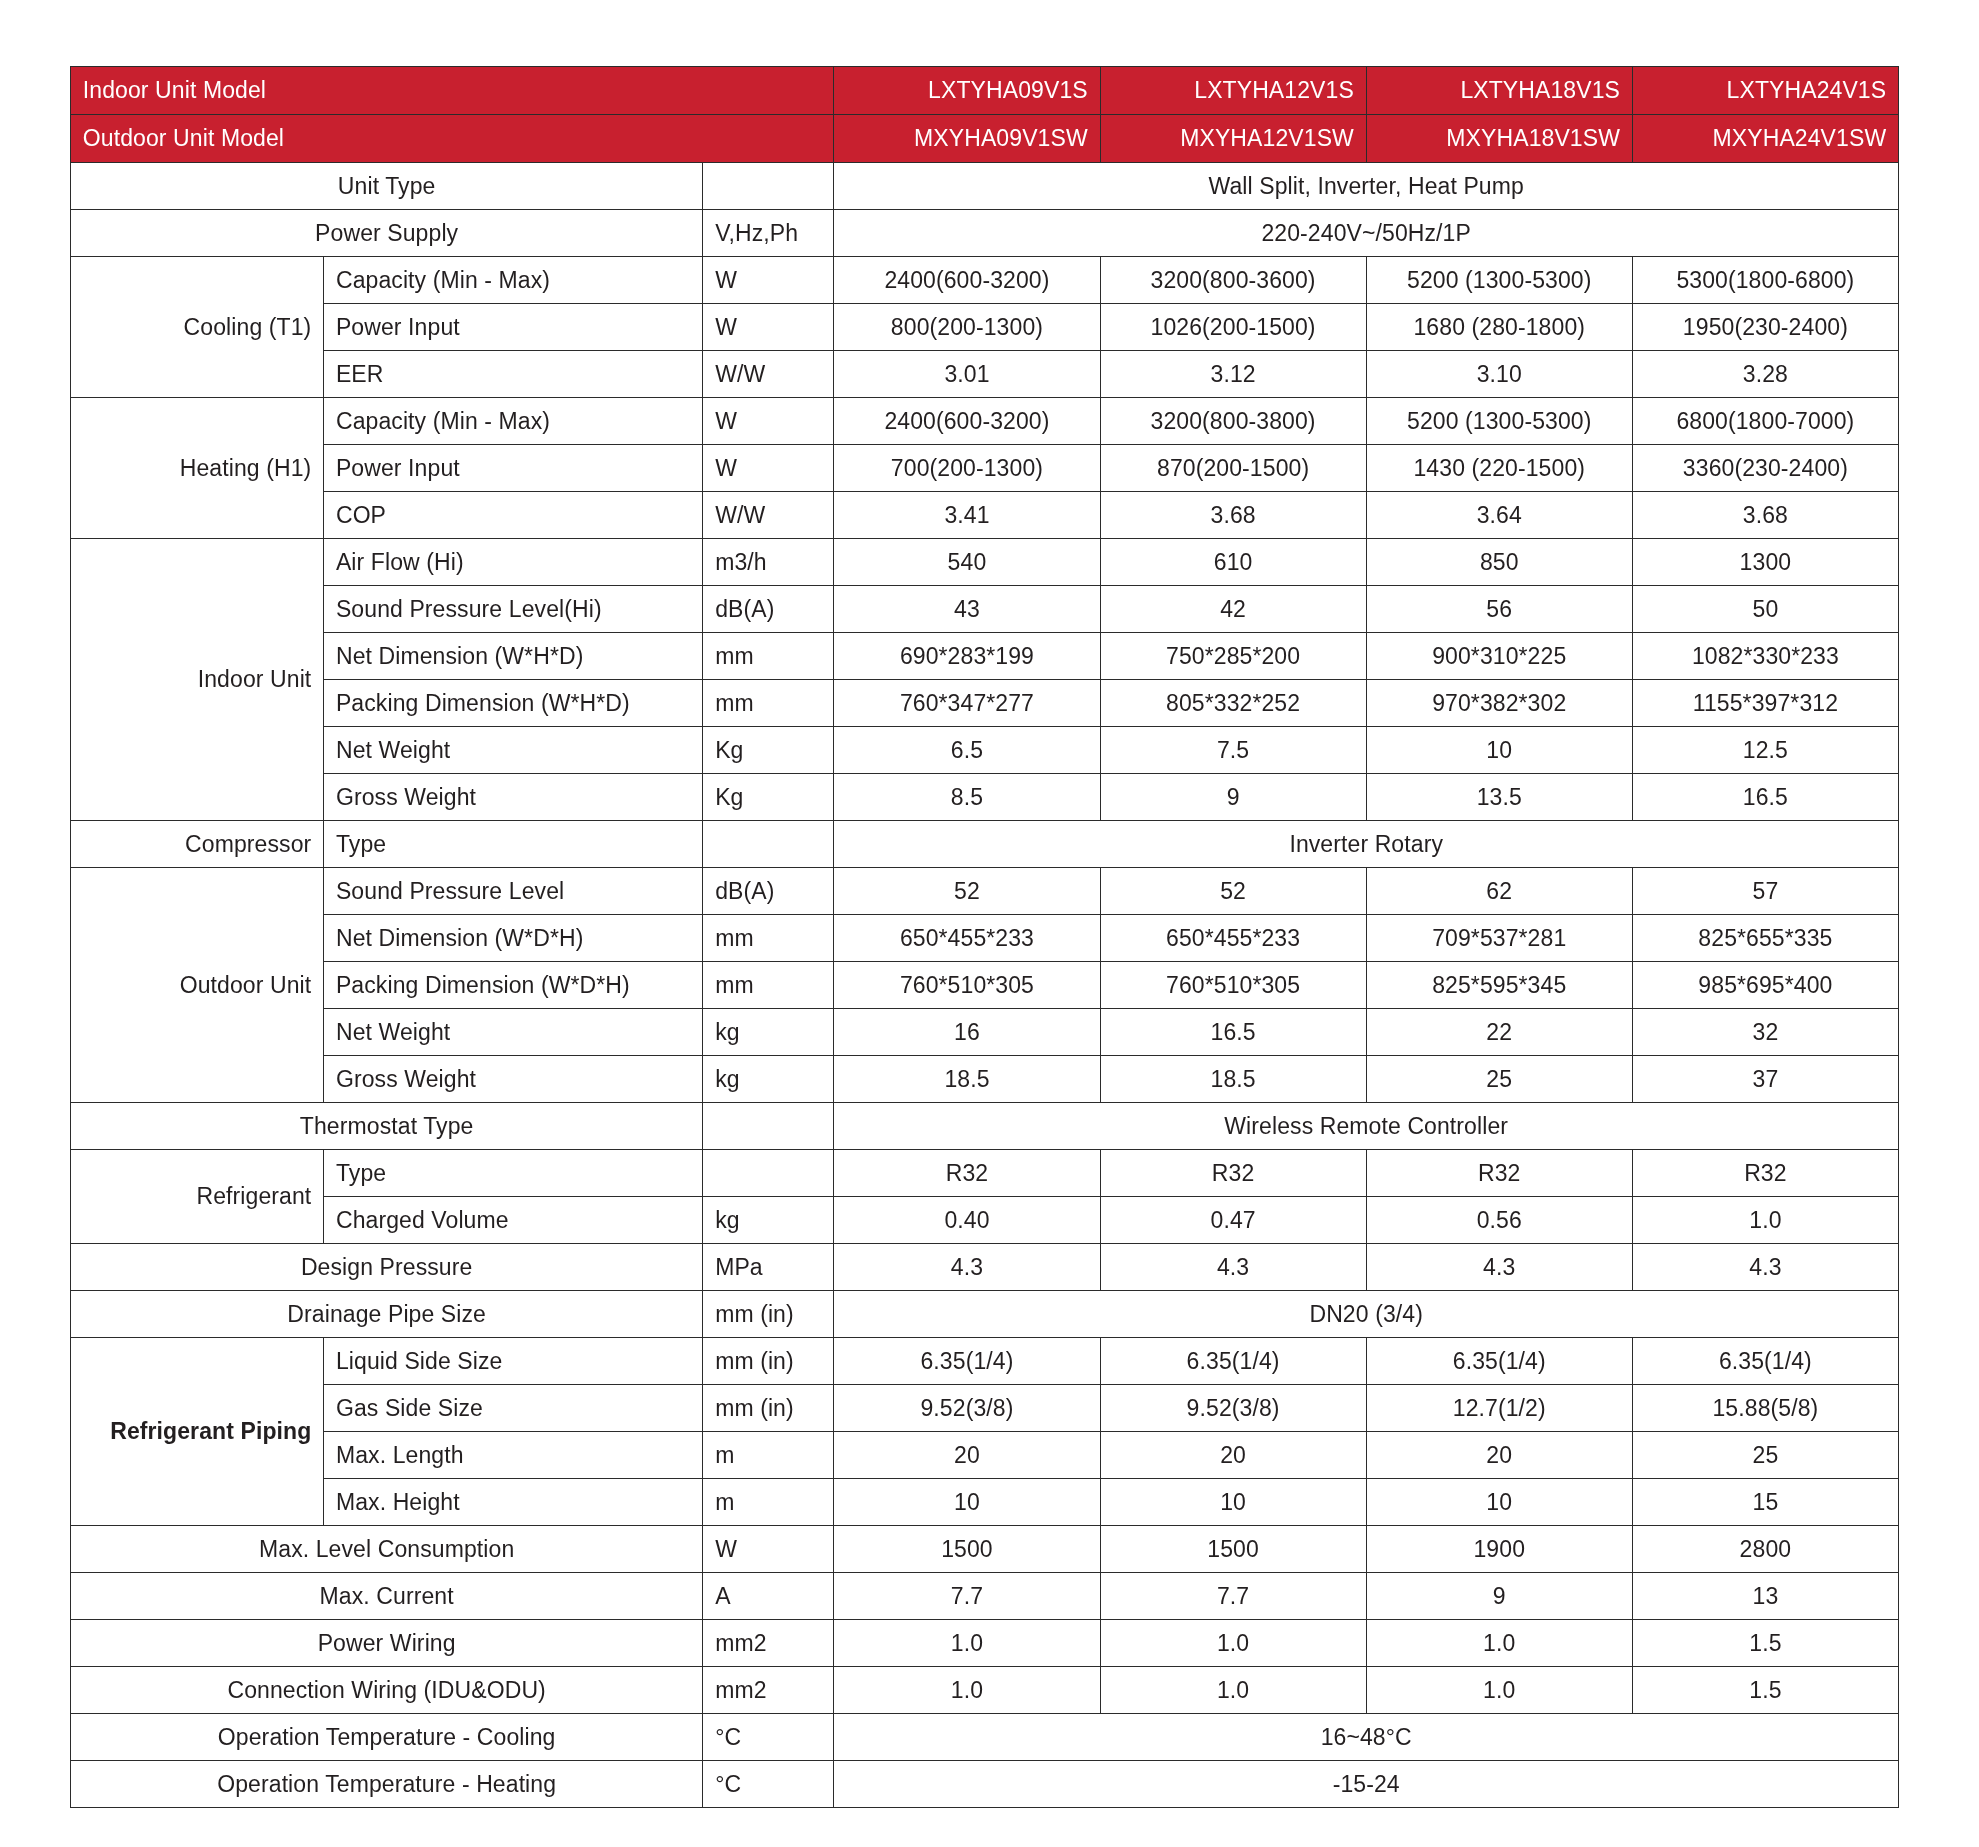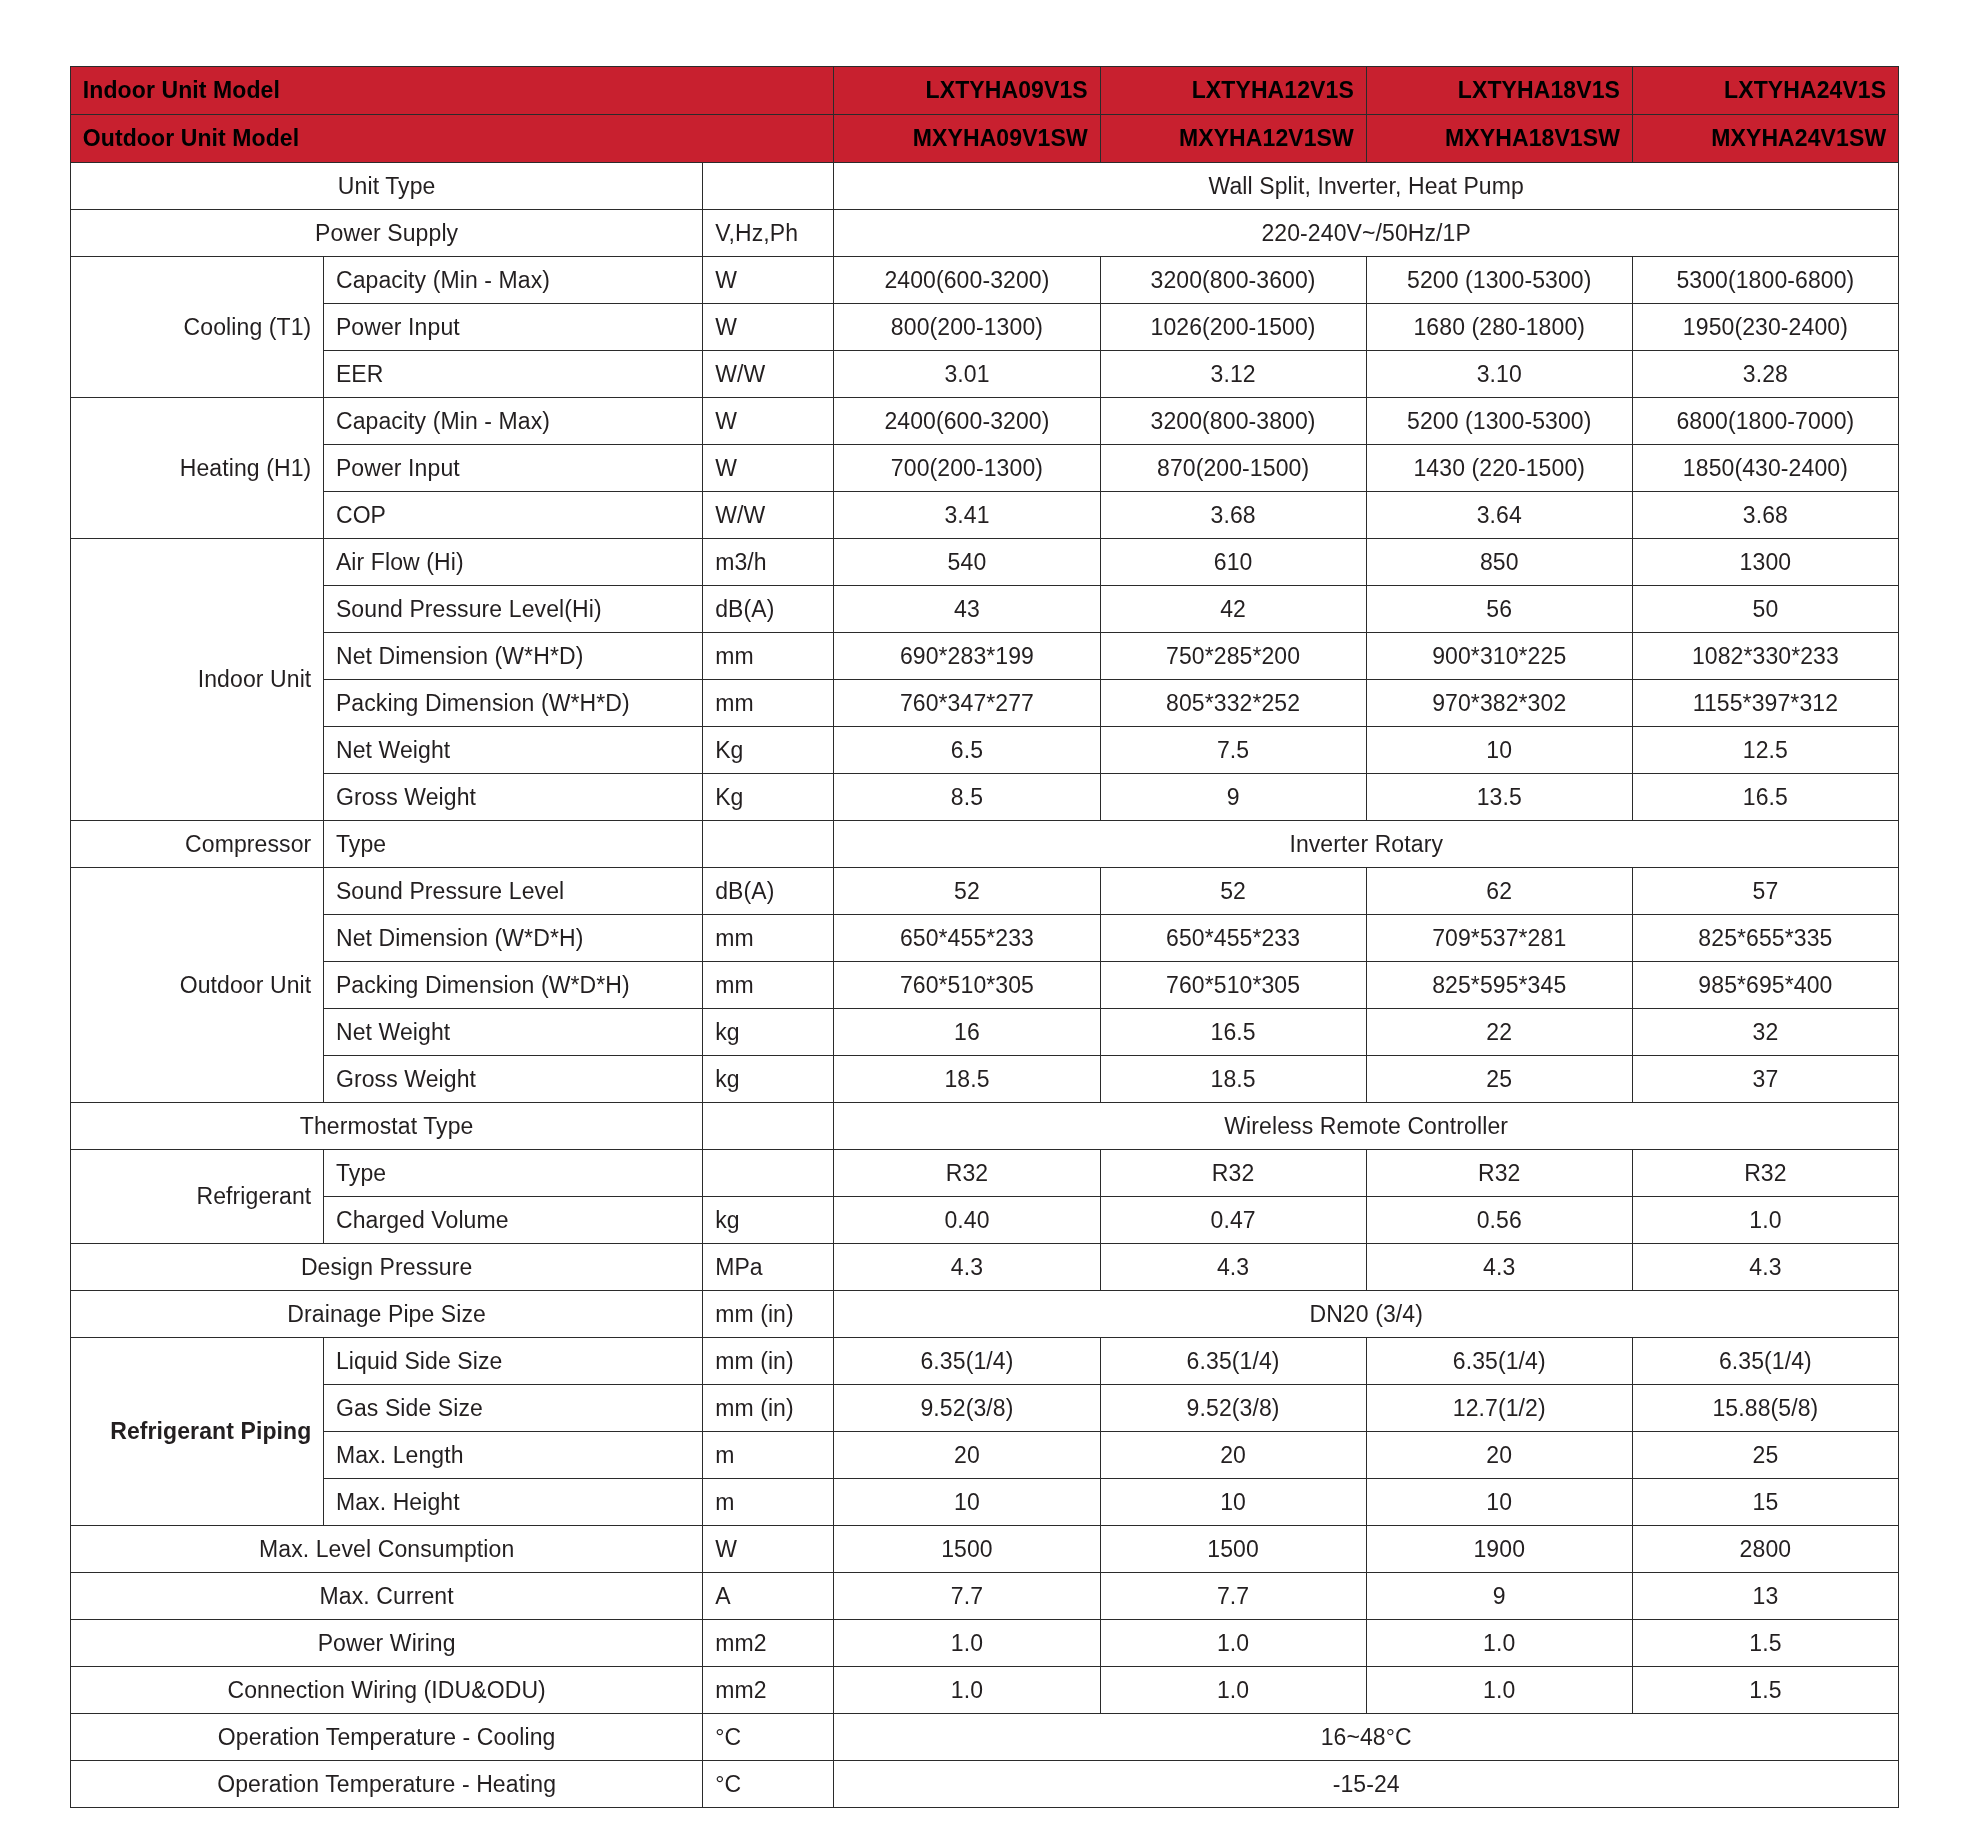--- a/index.html
+++ b/index.html
@@ -35,24 +35,24 @@
     border: 1.7px solid #2b2b2b;
     padding: 0 11.8px;
     height: 46px;
     vertical-align: middle;
     background: #ffffff;
     letter-spacing: 0.1px;
   }
   
   tr.hdr td {
     background: #c8202f;
-    color: #000000;
+    color: #ffffff;
     border-color: #2b2b2b;
     height: 47px;
-    font-weight: 700;
+    font-weight: 400;
   }
   td.hdr-label {
     text-align: left;
     padding-left: 23.6px;
   }
   td.hdr-model {
     text-align: right;
   }
   
   td.lbl {
@@ -158,21 +158,21 @@
       <td class="val">3200(800-3800)</td>
       <td class="val">5200 (1300-5300)</td>
       <td class="val">6800(1800-7000)</td>
     </tr>
     <tr>
       <td class="lbl-indent">Power Input</td>
       <td class="unit">W</td>
       <td class="val">700(200-1300)</td>
       <td class="val">870(200-1500)</td>
       <td class="val">1430 (220-1500)</td>
-      <td class="val">1850(430-2400)</td>
+      <td class="val">3360(230-2400)</td>
     </tr>
     <tr>
       <td class="lbl-indent">COP</td>
       <td class="unit">W/W</td>
       <td class="val">3.41</td>
       <td class="val">3.68</td>
       <td class="val">3.64</td>
       <td class="val">3.68</td>
     </tr>
 

